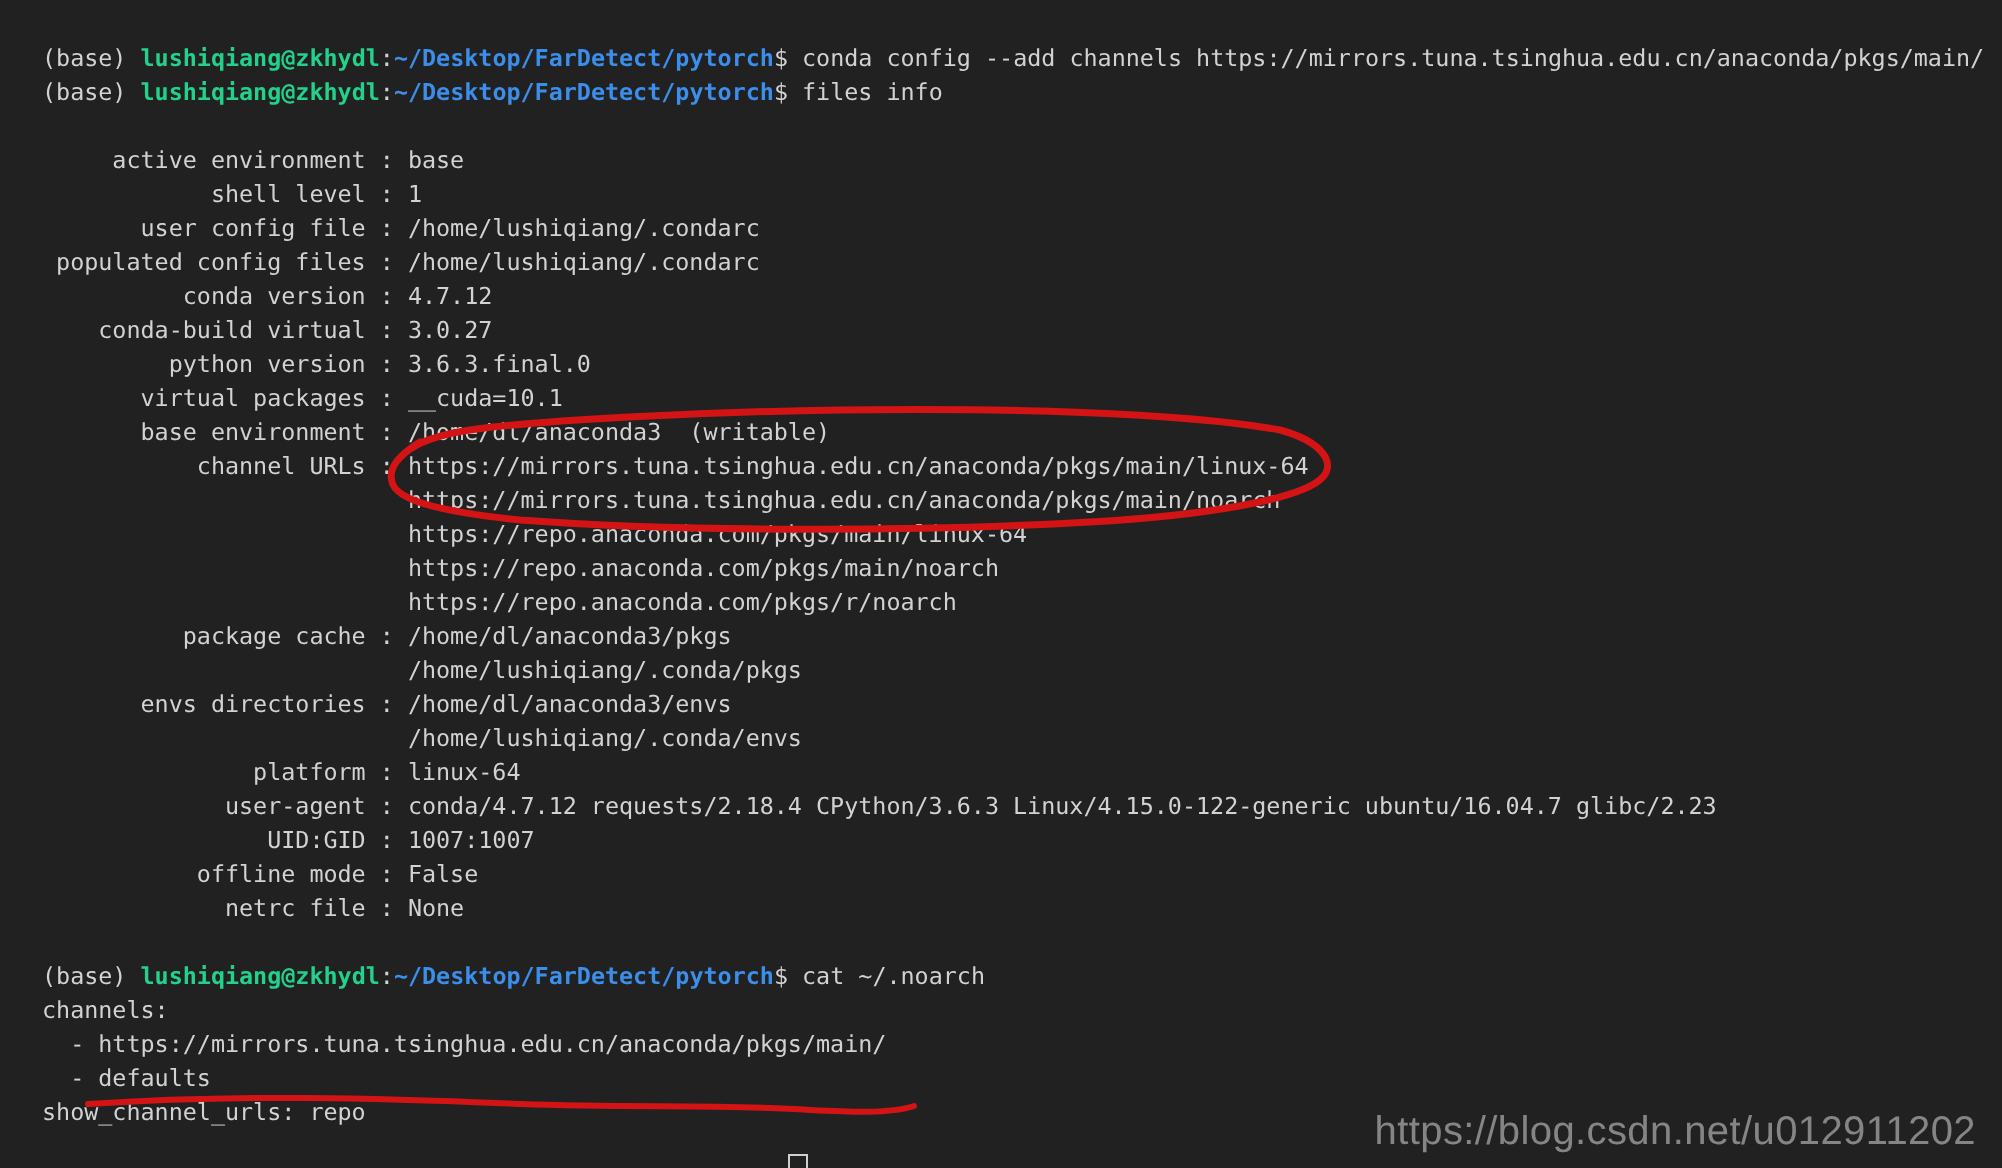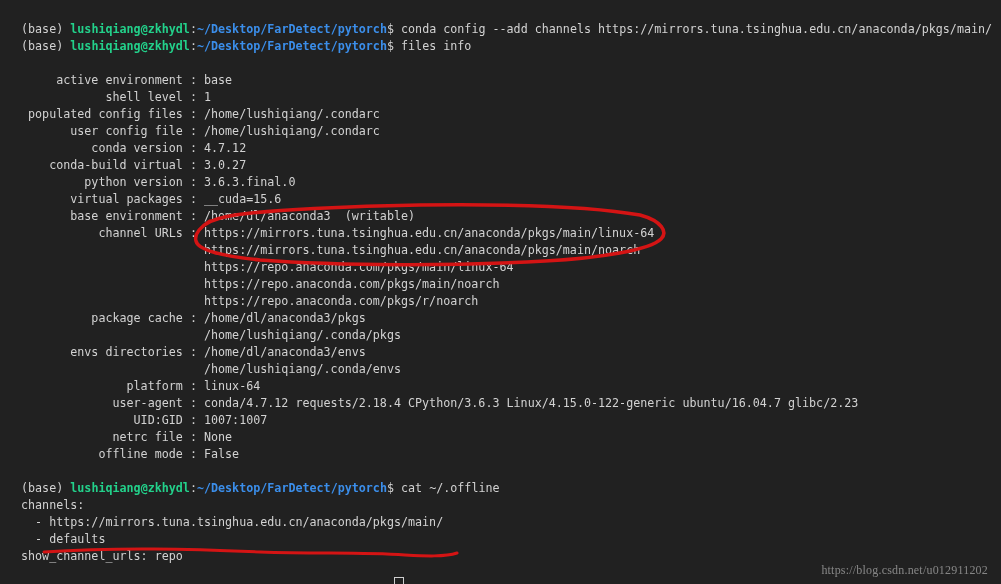--- a/index.html
+++ b/index.html
@@ -45,66 +45,66 @@
   .cursor {
     position: absolute;
     left: 394px; top: 577px;
     width: 8px; height: 12px;
     border: 1px solid #cfcfcf;
     background: transparent;
   }
   .watermark {
     position: absolute;
     right: 13px; bottom: 6px;
-    font-family: Liberation Serif, serif;
-    font-size: 12px;
+    font-family: Liberation Sans, sans-serif;
+    font-size: 20px;
     color: rgba(195, 195, 195, 0.62);
     letter-spacing: 0.2px;
   }
 </style>
 </head>
 <body>
 
 <div class="terminal">
 
   <div class="tline"><span class="p-env">(base) </span><span class="p-user">lushiqiang@zkhydl</span><span class="p-colon">:</span><span class="p-path">~/Desktop/FarDetect/pytorch</span><span class="p-dollar">$ </span><span class="p-cmd">conda config --add channels https://mirrors.tuna.tsinghua.edu.cn/anaconda/pkgs/main/</span></div>
 
   <div class="tline"><span class="p-env">(base) </span><span class="p-user">lushiqiang@zkhydl</span><span class="p-colon">:</span><span class="p-path">~/Desktop/FarDetect/pytorch</span><span class="p-dollar">$ </span><span class="p-cmd">files info</span></div>
 
   <div class="tline"></div>
 
   <div>
       <div class="tline">     active environment : base</div>
       <div class="tline">            shell level : 1</div>
+      <div class="tline">       user config file : /home/lushiqiang/.condarc</div>
       <div class="tline"> populated config files : /home/lushiqiang/.condarc</div>
-      <div class="tline">       user config file : /home/lushiqiang/.condarc</div>
       <div class="tline">          conda version : 4.7.12</div>
       <div class="tline">    conda-build virtual : 3.0.27</div>
       <div class="tline">         python version : 3.6.3.final.0</div>
-      <div class="tline">       virtual packages : __cuda=15.6</div>
+      <div class="tline">       virtual packages : __cuda=10.1</div>
       <div class="tline">       base environment : /home/dl/anaconda3  (writable)</div>
       <div class="tline">           channel URLs : https://mirrors.tuna.tsinghua.edu.cn/anaconda/pkgs/main/linux-64</div>
       <div class="tline">                          https://mirrors.tuna.tsinghua.edu.cn/anaconda/pkgs/main/noarch</div>
       <div class="tline">                          https://repo.anaconda.com/pkgs/main/linux-64</div>
       <div class="tline">                          https://repo.anaconda.com/pkgs/main/noarch</div>
       <div class="tline">                          https://repo.anaconda.com/pkgs/r/noarch</div>
       <div class="tline">          package cache : /home/dl/anaconda3/pkgs</div>
       <div class="tline">                          /home/lushiqiang/.conda/pkgs</div>
       <div class="tline">       envs directories : /home/dl/anaconda3/envs</div>
       <div class="tline">                          /home/lushiqiang/.conda/envs</div>
       <div class="tline">               platform : linux-64</div>
       <div class="tline">             user-agent : conda/4.7.12 requests/2.18.4 CPython/3.6.3 Linux/4.15.0-122-generic ubuntu/16.04.7 glibc/2.23</div>
       <div class="tline">                UID:GID : 1007:1007</div>
+      <div class="tline">           offline mode : False</div>
       <div class="tline">             netrc file : None</div>
-      <div class="tline">           offline mode : False</div>
     </div>
 
   <div class="tline"></div>
 
-  <div class="tline"><span class="p-env">(base) </span><span class="p-user">lushiqiang@zkhydl</span><span class="p-colon">:</span><span class="p-path">~/Desktop/FarDetect/pytorch</span><span class="p-dollar">$ </span><span class="p-cmd">cat ~/.offline</span></div>
+  <div class="tline"><span class="p-env">(base) </span><span class="p-user">lushiqiang@zkhydl</span><span class="p-colon">:</span><span class="p-path">~/Desktop/FarDetect/pytorch</span><span class="p-dollar">$ </span><span class="p-cmd">cat ~/.noarch</span></div>
 
   <div>
       <div class="tline">channels:</div>
       <div class="tline">  - https://mirrors.tuna.tsinghua.edu.cn/anaconda/pkgs/main/</div>
       <div class="tline">  - defaults</div>
       <div class="tline">show_channel_urls: repo</div>
     </div>
 
 </div>
 

